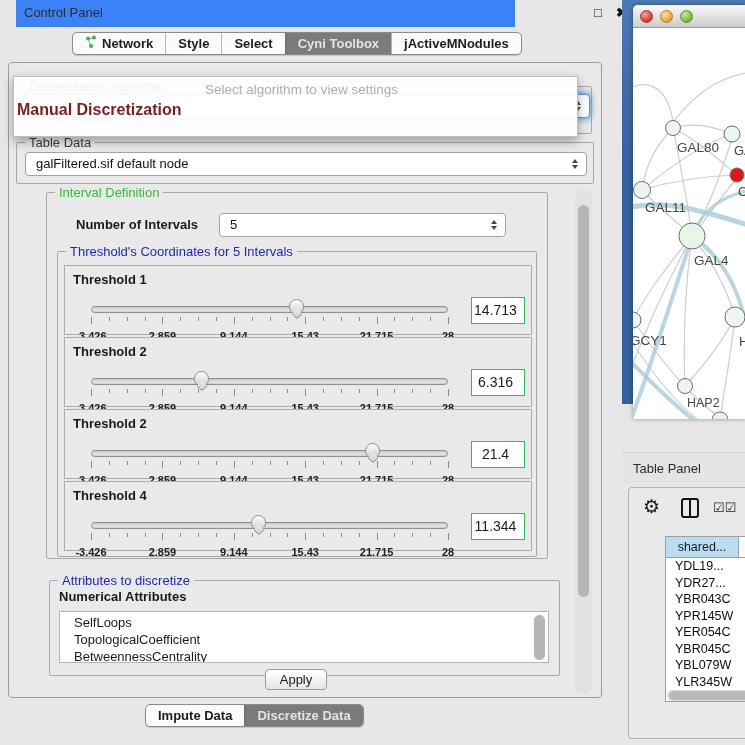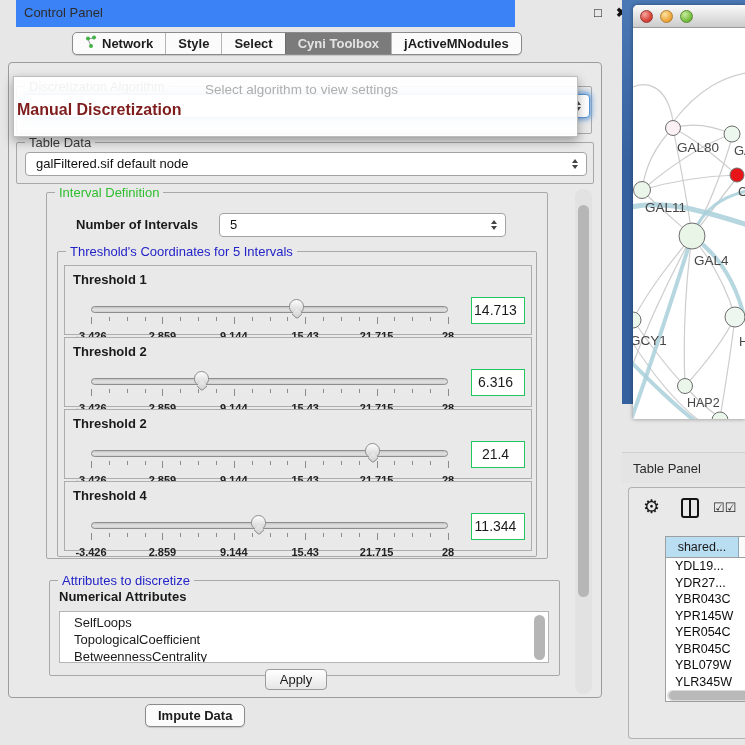--- a/index.html
+++ b/index.html
@@ -378,20 +378,23 @@
 
     <div id="algo-popup">
       <div id="popup-placeholder">Select algorithm to view settings</div>
     <div class="popup-item bold" style="top: 24px;">Manual Discretization</div>
       </div>
   </div>
 
   <div id="bottom-tabbar" class="tabbar">
       <div class="tab">
         <span>Impute Data</span>
+      </div>
+      <div class="tab selected">
+        <span>Discretize Data</span>
       </div>
     </div>
 </div>
 
 <div id="blue-frame">
   <div id="net-window">
     <div id="net-titlebar">
       <span id="light-red" class="light"></span>
       <span id="light-yellow" class="light"></span>
       <span id="light-green" class="light"></span>

